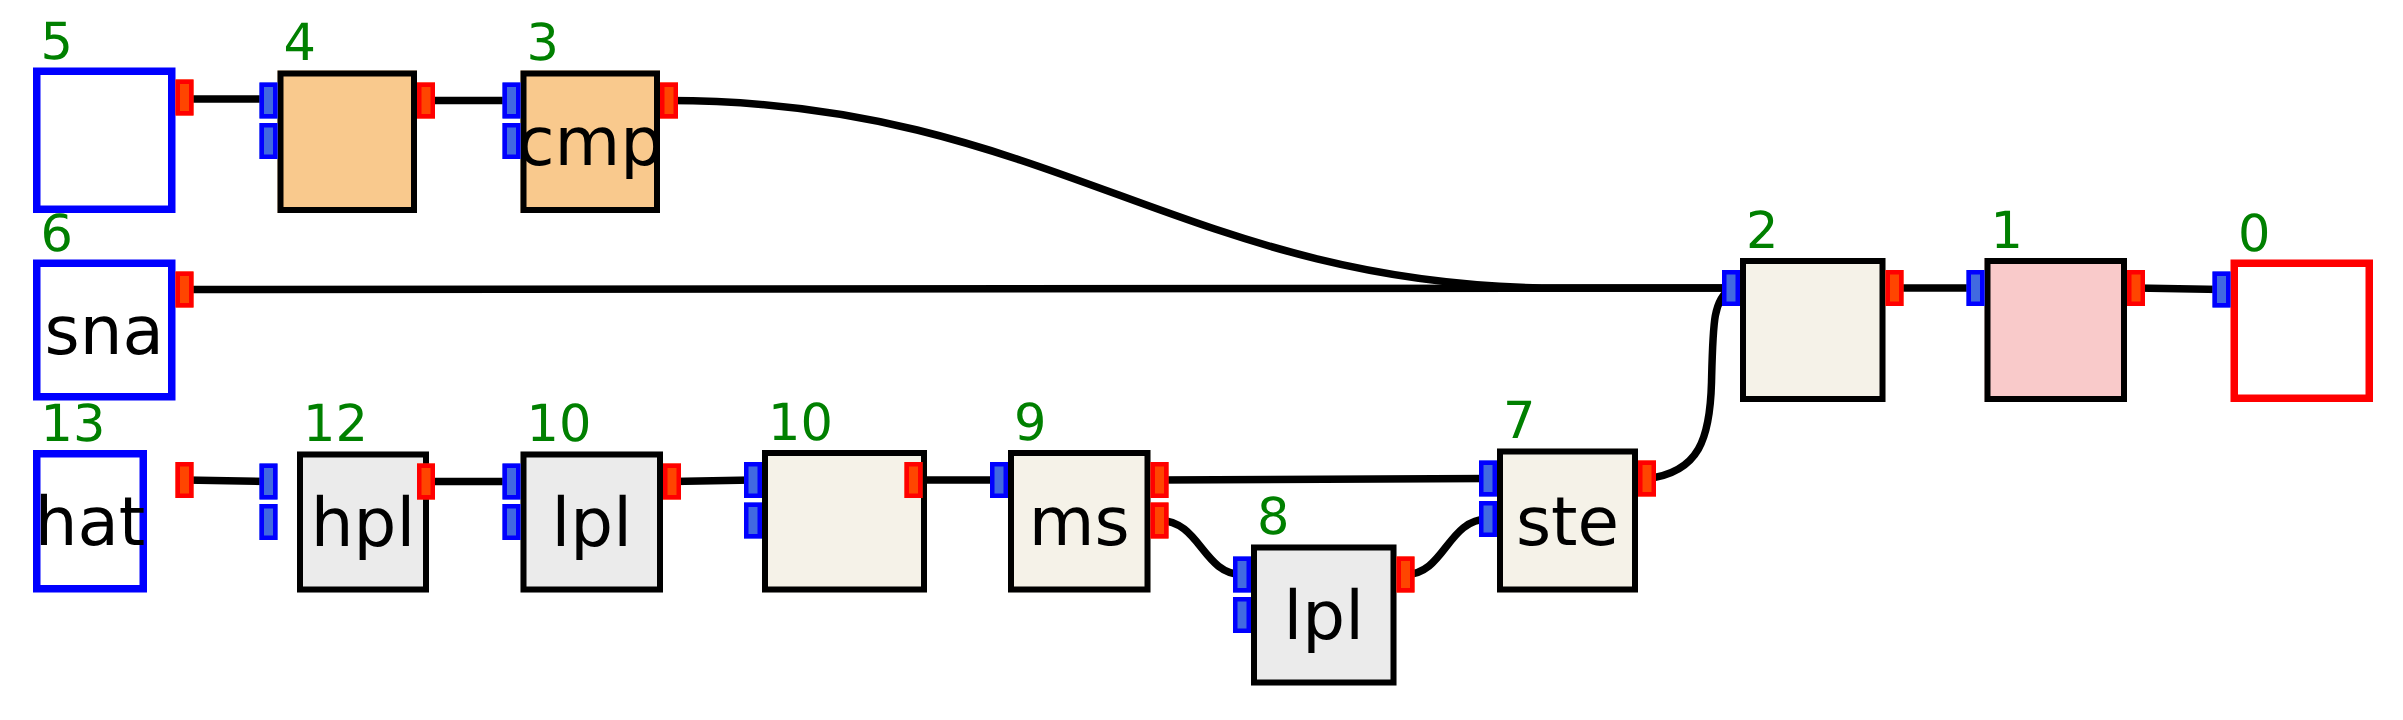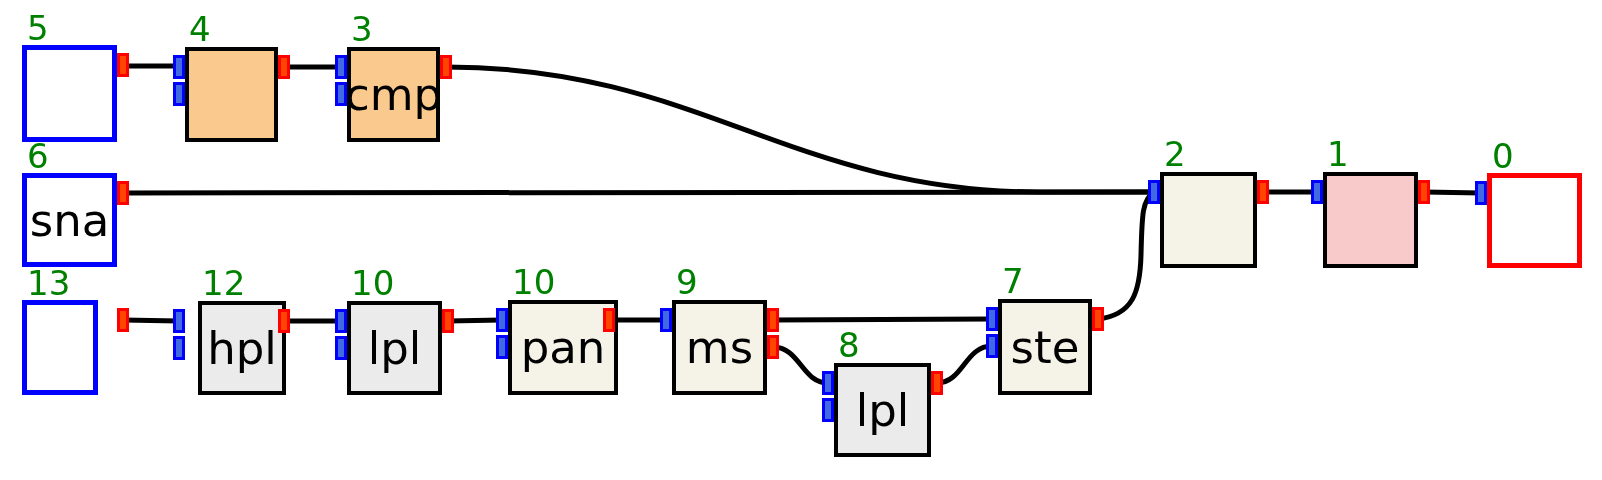--- a/index.html
+++ b/index.html
@@ -69,32 +69,32 @@
   <div class="node orange" style="left:347px;top:47px;width:93px;height:95px">
     <span class="num">3</span>
     <span class="lbl">cmp</span>
   </div>
   <div class="node src" style="left:22px;top:173px;width:95px;height:94px">
     <span class="num">6</span>
     <span class="lbl">sna</span>
   </div>
   <div class="node src" style="left:22px;top:300px;width:76px;height:95px">
     <span class="num">13</span>
+    <span class="lbl">hat</span>
   </div>
   <div class="node gray" style="left:198px;top:301px;width:88px;height:94px">
     <span class="num">12</span>
     <span class="lbl">hpl</span>
   </div>
   <div class="node gray" style="left:347px;top:301px;width:95px;height:94px">
     <span class="num">10</span>
     <span class="lbl">lpl</span>
   </div>
   <div class="node cream" style="left:508px;top:300px;width:110px;height:95px">
     <span class="num">10</span>
-    <span class="lbl">pan</span>
   </div>
   <div class="node cream" style="left:672px;top:300px;width:95px;height:95px">
     <span class="num">9</span>
     <span class="lbl">ms</span>
   </div>
   <div class="node gray" style="left:834px;top:363px;width:97px;height:94px">
     <span class="num">8</span>
     <span class="lbl">lpl</span>
   </div>
   <div class="node cream" style="left:998px;top:299px;width:94px;height:96px">

